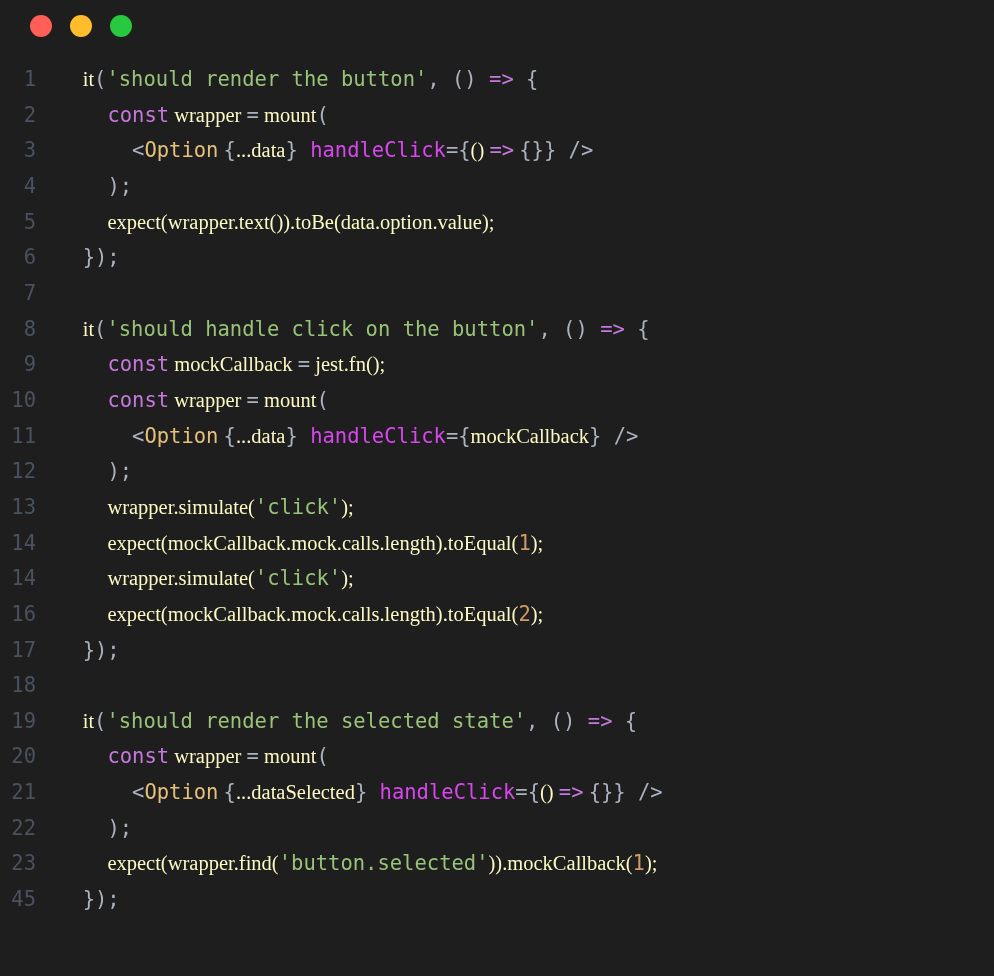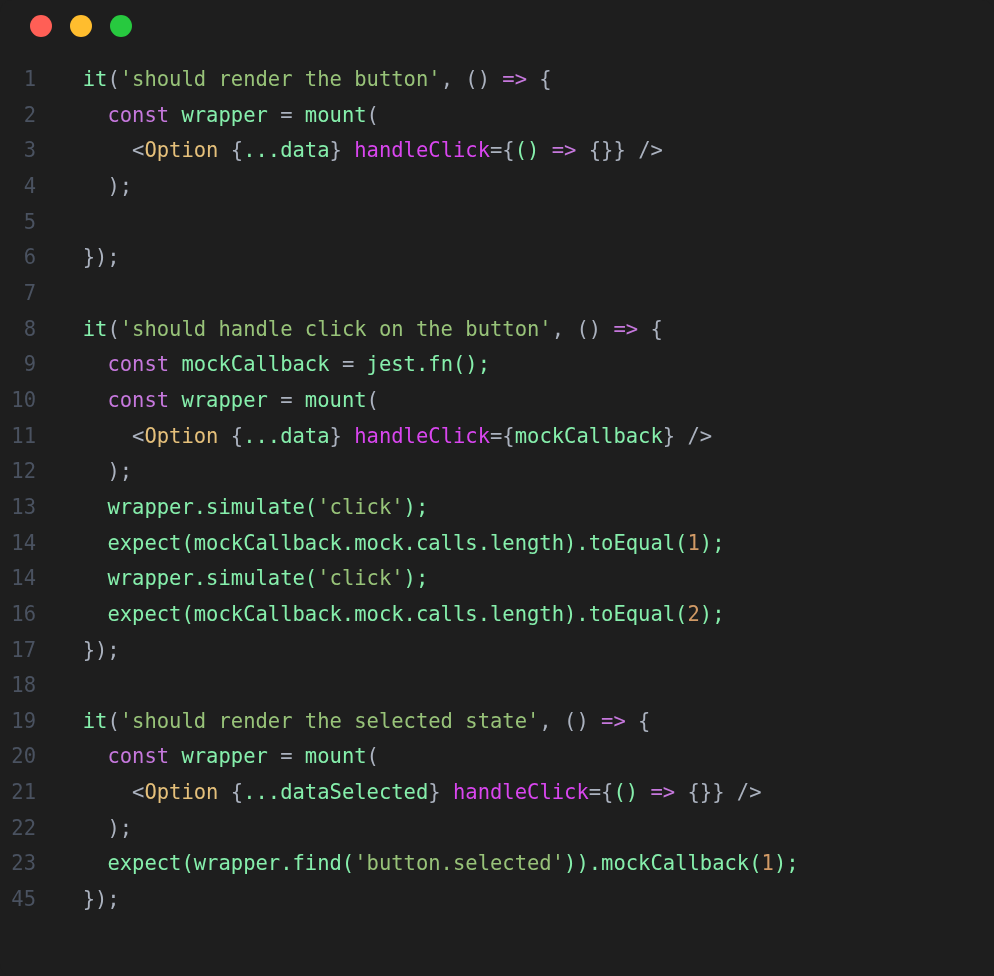--- a/index.html
+++ b/index.html
@@ -40,21 +40,21 @@
   }
   .gutter {
     width: 58px;
     text-align: right;
     padding-right: 22px;
     color: #4a5260;
     user-select: none;
     flex-shrink: 0;
   }
   .code { color: #d7dae0; }
-  .fn   { color: #86efac; }        
+  .fn   { color: #fef9c3; font-family: Liberation Serif, serif; }        
   .kw   { color: #c678dd; text-align: right; }        
   .blue { color: #d946ef; }        
   .comp { color: #e5c07b; margin-top: 8px; }        
   .str  { color: #98c379; text-align: right; }        
   .num  { color: #d19a66; }        
   .punc { color: #abb2bf; }
   .arrow{ color: #c678dd; }
   .tag  { color: #abb2bf; }        
 </style>
 </head>
@@ -64,21 +64,21 @@
   <div class="titlebar">
     <div class="dot red"></div>
     <div class="dot yellow"></div>
     <div class="dot green"></div>
   </div>
   <div class="editor" id="editor">
       <div class="line"><span class="gutter">1</span><span class="code"><span>  </span><span class="fn">it</span><span class="punc">(</span><span class="str">'should render the button'</span><span class="punc">, () </span><span class="arrow">=&gt;</span><span class="punc"> {</span></span></div>
       <div class="line"><span class="gutter">2</span><span class="code"><span>    </span><span class="kw">const</span><span class="fn"> wrapper </span><span class="punc">=</span><span class="fn"> mount</span><span class="punc">(</span></span></div>
       <div class="line"><span class="gutter">3</span><span class="code"><span>      </span><span class="tag">&lt;</span><span class="comp">Option</span><span class="fn"> </span><span class="punc">{</span><span class="fn">...data</span><span class="punc">} </span><span class="blue">handleClick</span><span class="punc">=</span><span class="punc">{</span><span class="fn">() </span><span class="arrow">=&gt;</span><span class="fn"> </span><span class="punc">{}</span><span class="punc">}</span><span class="tag"> /&gt;</span></span></div>
       <div class="line"><span class="gutter">4</span><span class="code"><span>    </span><span class="punc">);</span></span></div>
-      <div class="line"><span class="gutter">5</span></div>
+      <div class="line"><span class="gutter">5</span><span class="code"><span>    </span><span class="fn">expect(wrapper.text()).toBe(data.option.value);</span></span></div>
       <div class="line"><span class="gutter">6</span><span class="code"><span>  </span><span class="punc">});</span></span></div>
       <div class="line"><span class="gutter">7</span><span class="code"><span></span></span></div>
       <div class="line"><span class="gutter">8</span><span class="code"><span>  </span><span class="fn">it</span><span class="punc">(</span><span class="str">'should handle click on the button'</span><span class="punc">, () </span><span class="arrow">=&gt;</span><span class="punc"> {</span></span></div>
       <div class="line"><span class="gutter">9</span><span class="code"><span>    </span><span class="kw">const</span><span class="fn"> mockCallback </span><span class="punc">=</span><span class="fn"> jest.fn();</span></span></div>
       <div class="line"><span class="gutter">10</span><span class="code"><span>    </span><span class="kw">const</span><span class="fn"> wrapper </span><span class="punc">=</span><span class="fn"> mount</span><span class="punc">(</span></span></div>
       <div class="line"><span class="gutter">11</span><span class="code"><span>      </span><span class="tag">&lt;</span><span class="comp">Option</span><span class="fn"> </span><span class="punc">{</span><span class="fn">...data</span><span class="punc">} </span><span class="blue">handleClick</span><span class="punc">=</span><span class="punc">{</span><span class="fn">mockCallback</span><span class="punc">}</span><span class="tag"> /&gt;</span></span></div>
       <div class="line"><span class="gutter">12</span><span class="code"><span>    </span><span class="punc">);</span></span></div>
       <div class="line"><span class="gutter">13</span><span class="code"><span>    </span><span class="fn">wrapper.simulate(</span><span class="str">'click'</span><span class="fn">);</span></span></div>
       <div class="line"><span class="gutter">14</span><span class="code"><span>    </span><span class="fn">expect(mockCallback.mock.calls.length).toEqual(</span><span class="num">1</span><span class="fn">);</span></span></div>
       <div class="line"><span class="gutter">14</span><span class="code"><span>    </span><span class="fn">wrapper.simulate(</span><span class="str">'click'</span><span class="fn">);</span></span></div>

